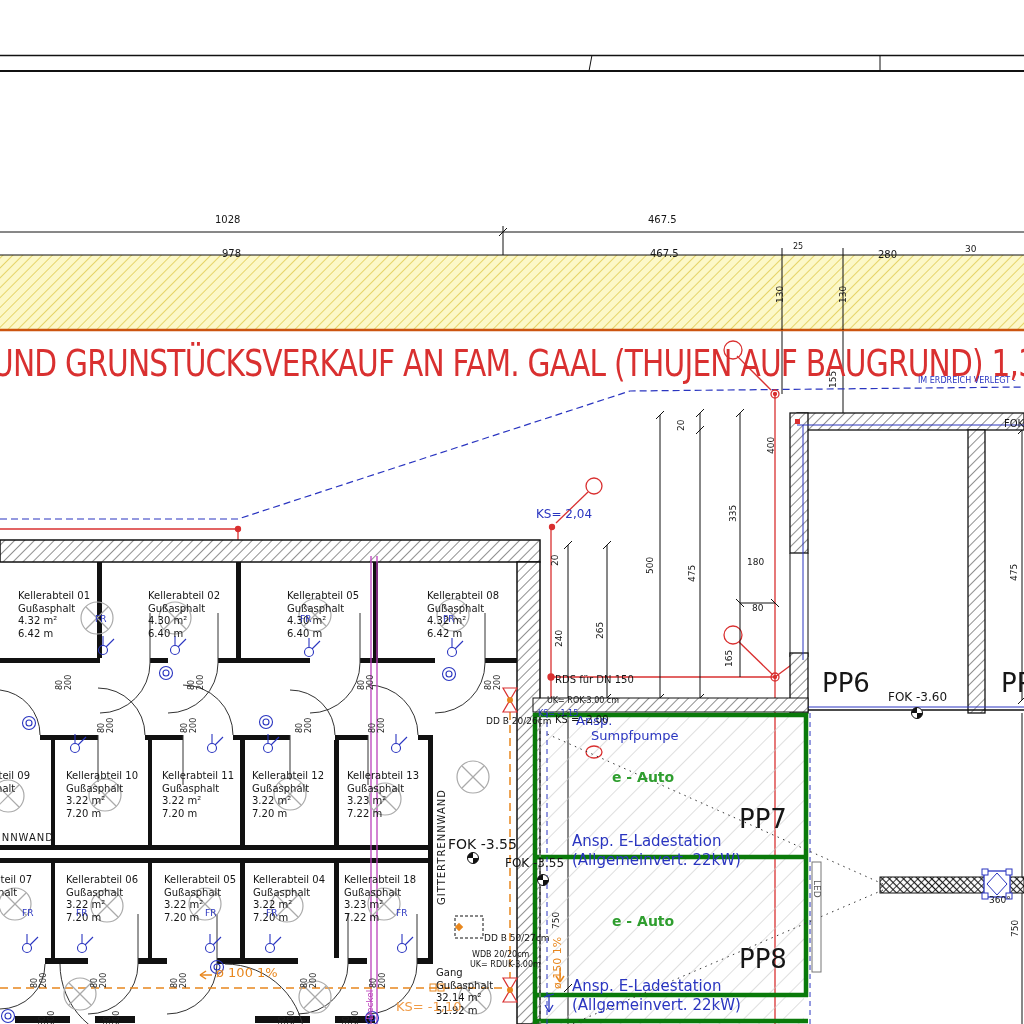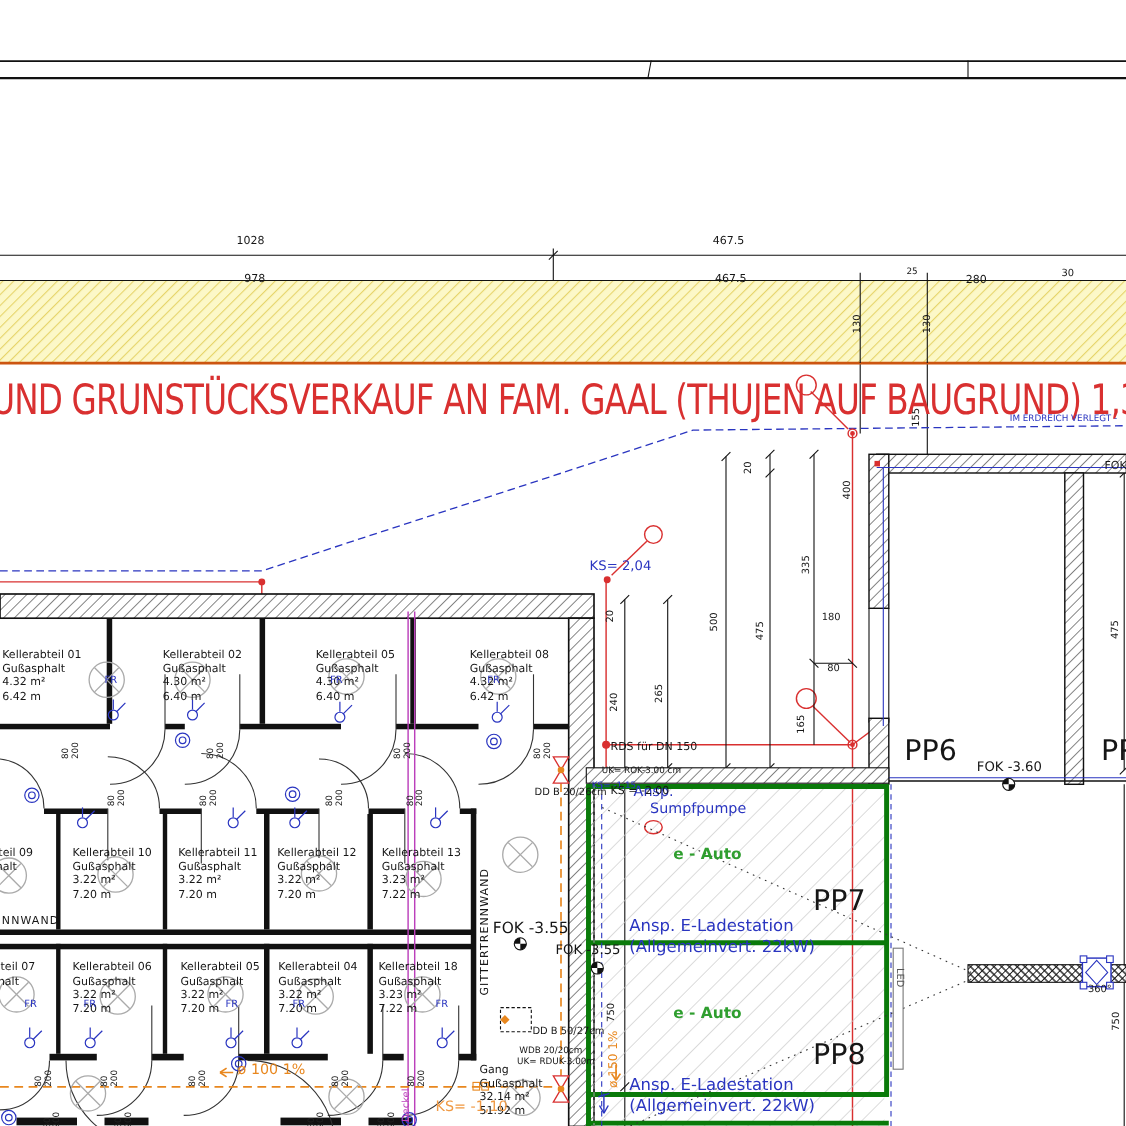--- a/index.html
+++ b/index.html
@@ -409,33 +409,33 @@
     <line x1="549" y1="1012" x2="545" y2="1005"></line>
         <line x1="549" y1="1012" x2="553" y2="1005"></line>
     <line x1="544" y1="997" x2="554" y2="994"></line>
   </g>
 </svg>
 
 <div class="t s10" style="left:215px;top:215px">1028</div>
 <div class="t s10" style="left:648px;top:215px">467.5</div>
 <div class="t s10" style="left:222px;top:249px">978</div>
 <div class="t s10" style="left:650px;top:249px">467.5</div>
-<div class="t s8" style="left:824px;top:243px">25</div>
+<div class="t s8" style="left:793px;top:243px">25</div>
 <div class="t s10" style="left:878px;top:250px">280</div>
 <div class="t s9" style="left:965px;top:245px">30</div>
 <div class="t s9 rot" style="left:776px;top:303px">130</div>
 <div class="t s9 rot" style="left:839px;top:303px">130</div>
 <div class="t s9 rot" style="left:829px;top:388px">155</div>
 
 <div class="t title" style="left:-8px;top:344px">UND GRUNSTÜCKSVERKAUF AN FAM. GAAL (THUJEN AUF BAUGRUND) 1,30</div>
 
 <div class="t s8 blue" style="left:918px;top:377px">IM ERDREICH VERLEGT -</div>
 <div class="t s12 blue" style="left:536px;top:508px">KS= 2,04</div>
 
-<div class="cell" style="left:2px;top:590px">
+<div class="cell" style="left:18px;top:590px">
   <div>Kellerabteil 01</div>
       <div>Gußasphalt</div>
   <div>4.32 m²</div>
       <div>6.42 m</div>
 </div>
 <div class="cell" style="left:148px;top:590px">
   <div>Kellerabteil 02</div>
       <div>Gußasphalt</div>
   <div>4.30 m²</div>
       <div>6.40 m</div>

